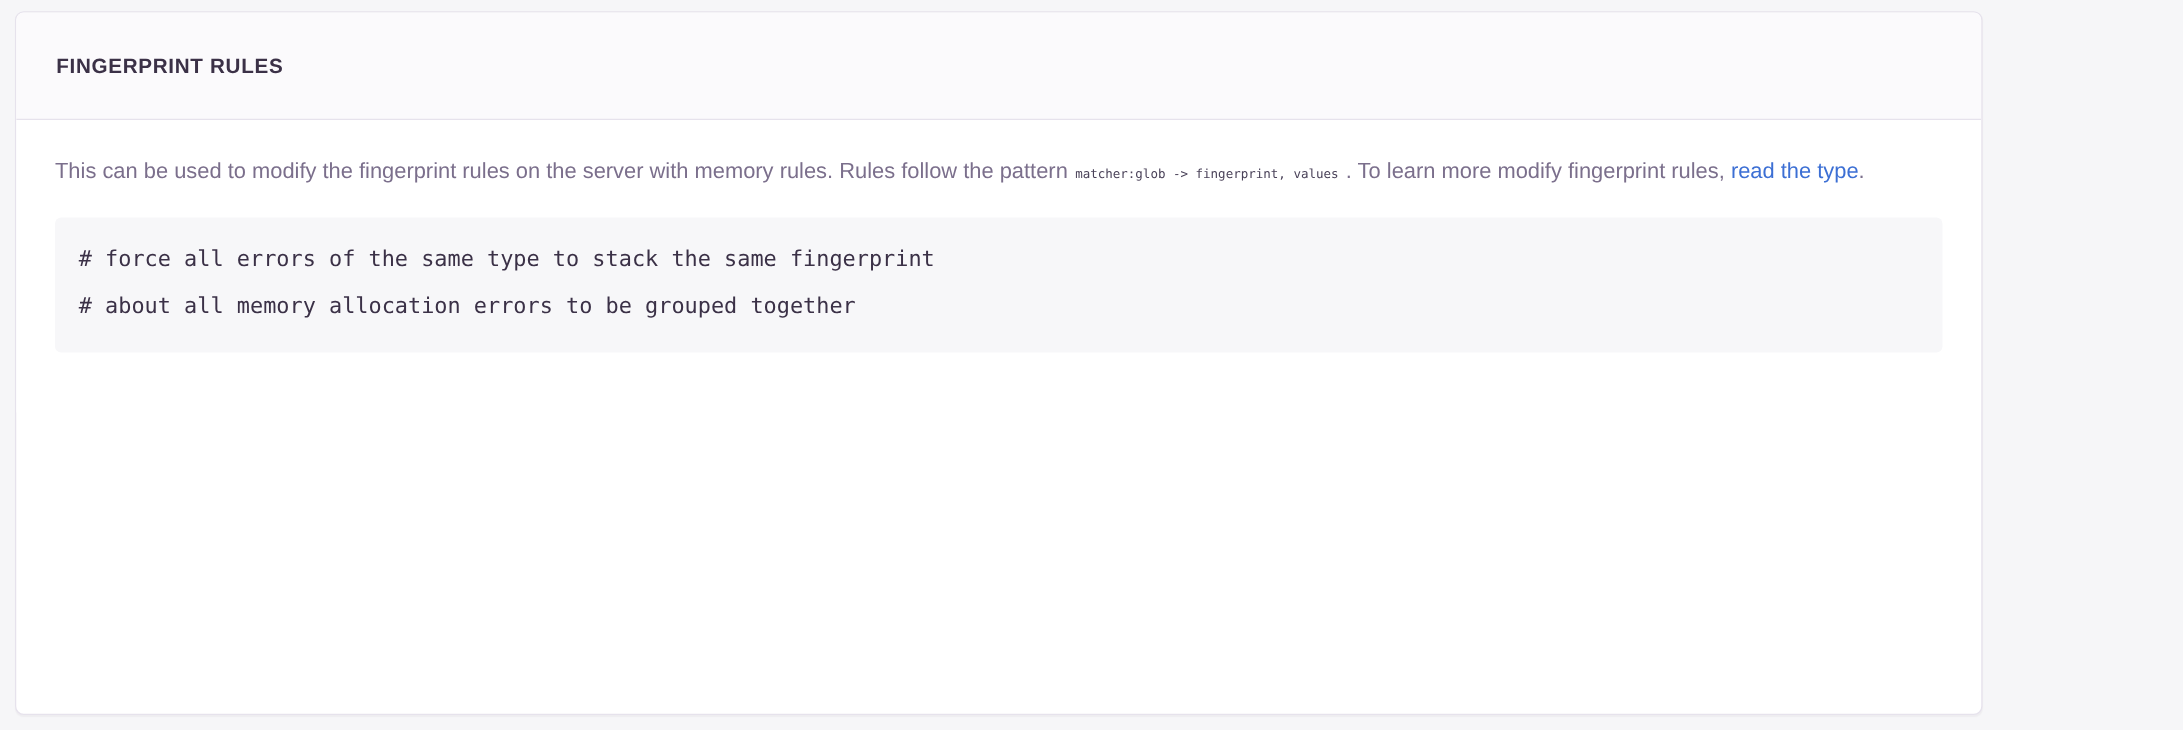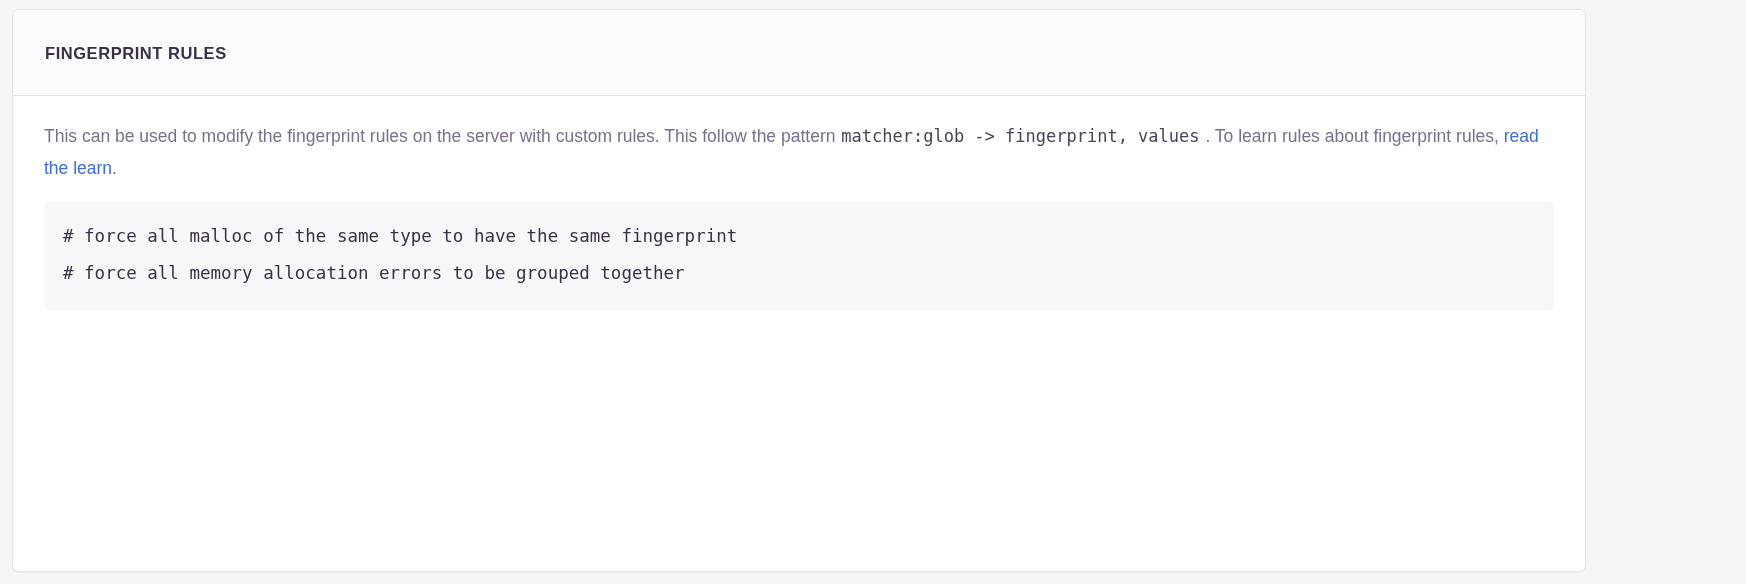--- a/index.html
+++ b/index.html
@@ -45,21 +45,21 @@
   }
   .description {
     font-size: 17.5px;
     line-height: 32px;
     color: #7b6f8c;
     margin: 0 0 18px 0;
     max-width: 1560px;
   }
   .description code.inline {
     font-family: "DejaVu Sans Mono", "Liberation Mono", monospace;
-    font-size: 17px;
+    font-size: 10px;
     color: #4a4259;
     background: transparent;
     padding: 0 1px;
     white-space: nowrap;
   }
   .doc-link {
     color: #3c6fd4;
     text-decoration: none;
     cursor: pointer;
   }
@@ -100,21 +100,21 @@
 <div class="page">
   <section class="panel">
 
     <div class="panel-header">
       <h2 class="panel-title">FINGERPRINT RULES</h2>
     </div>
 
     <div class="panel-body">
 
       <p class="description">
-        <span>This can be used to modify the fingerprint rules on the server with custom rules. This follow the pattern </span><code class="inline">matcher:glob -&gt; fingerprint, values</code><span> . To learn rules about fingerprint rules, </span><a class="doc-link" href="#">read the learn</a><span>.</span>
+        <span>This can be used to modify the fingerprint rules on the server with memory rules. Rules follow the pattern </span><code class="inline">matcher:glob -&gt; fingerprint, values</code><span> . To learn more modify fingerprint rules, </span><a class="doc-link" href="#">read the type</a><span>.</span>
       </p>
 
-      <pre class="code-block"><code><span class="code-line"># force all malloc of the same type to have the same fingerprint</span><span class="code-line"># force all memory allocation errors to be grouped together</span></code></pre>
+      <pre class="code-block"><code><span class="code-line"># force all errors of the same type to stack the same fingerprint</span><span class="code-line"># about all memory allocation errors to be grouped together</span></code></pre>
 
 
     </div>
   </section>
 </div>
 
 </body></html>

